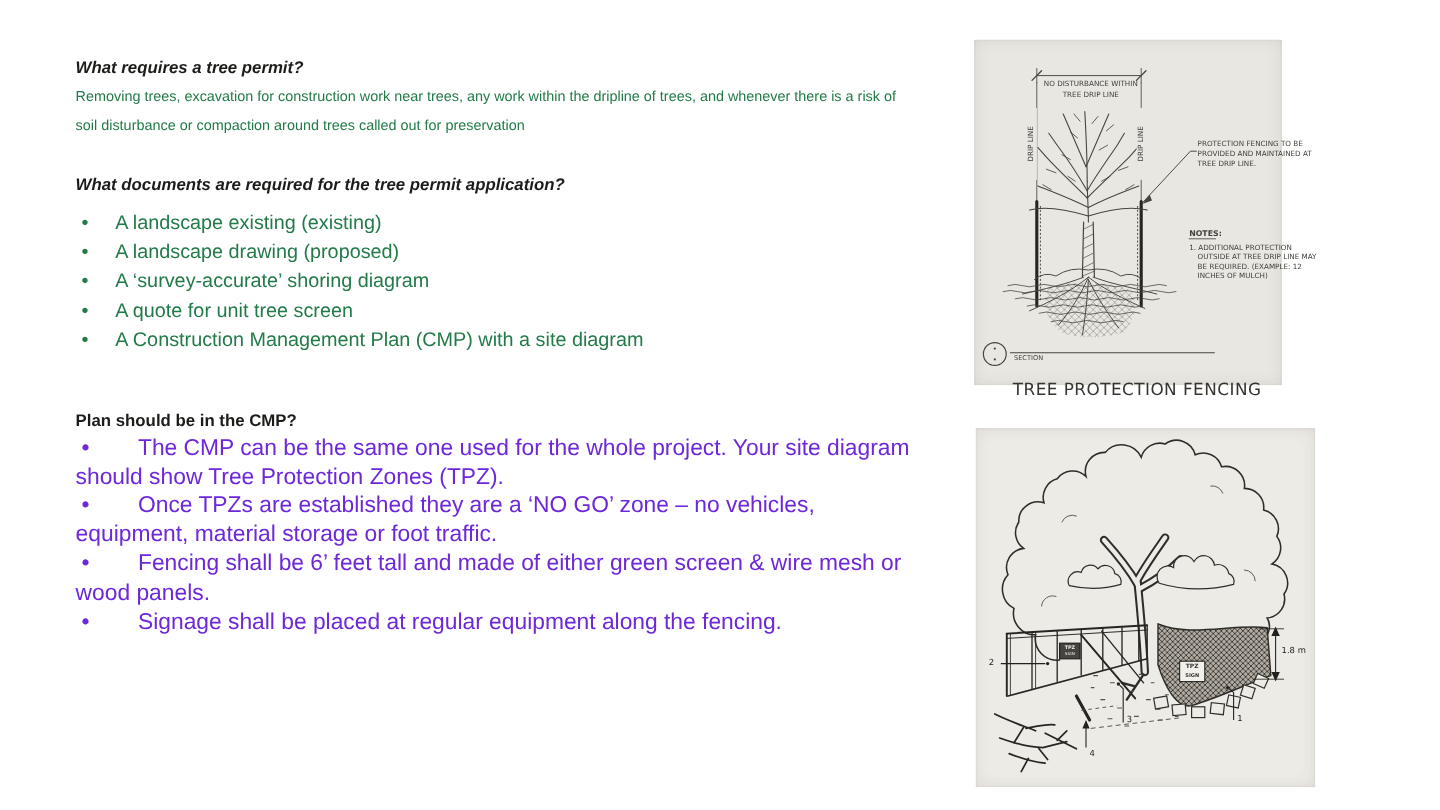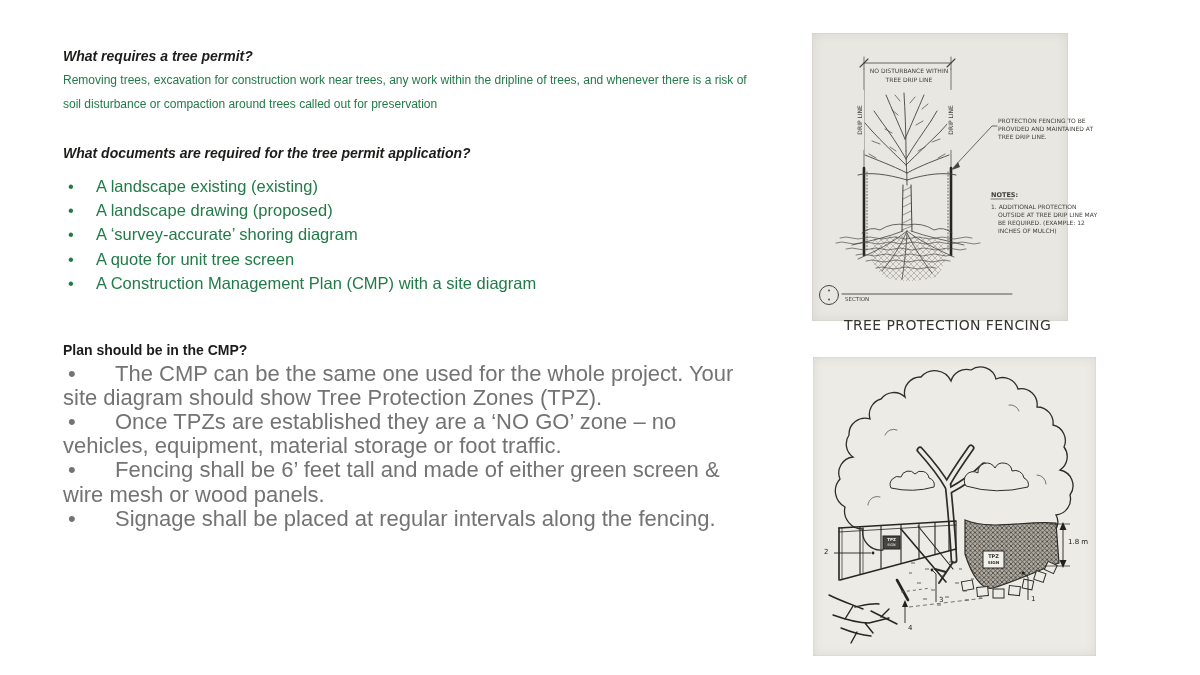--- a/index.html
+++ b/index.html
@@ -11,21 +11,21 @@
   .textcol { position:absolute; left:63px; top:44px; width:702px; color:#1c1c1a; }
   .qhead { font-size:14px; font-weight:bold; font-style:italic; line-height:24px; margin:0; color:#1c1c1a; }
   .qhead.noitalic { font-style:normal; }
   .greenp { font-size:12px; line-height:24.3px; margin:0; color:#217a47; }
   .h-gap1 { margin-top:14px; }
   .h-gap2 { margin-top:24px; }
   .doclist { list-style:none; margin:9px 0 0 0; padding:0; color:#217a47; font-size:16.5px; line-height:24.4px; }
   .doclist li { position:relative; padding-left:33px; }
   .doclist .b { position:absolute; left:5px; top:0; }
   .h-gap3 { margin-top:42px; }
-  .cmplist { margin:0; color:#737373; font-size:22px; line-height:24.2px; }
+  .cmplist { margin:0; color:#6d28d9; font-size:19px; line-height:24.2px; }
   .cmplist p { margin:0; }
   .cmplist .b2 { display:inline-block; width:52px; padding-left:5px; box-sizing:border-box; }
 
   
   .fig { position:absolute; box-shadow: inset 0 0 12px rgba(70,62,40,0.10), inset 0 0 2px rgba(70,62,40,0.14); }
   .fig svg { position:absolute; left:0; top:0; }
   #fig1 { left:812px; top:33px;  width:256px; height:288px; background:#e9e7e2; }
   #fig2 { left:813px; top:357px; width:283px; height:299px; background:#edebe6; }
 
   .arch { position:absolute; font-family:"DejaVu Sans", sans-serif; color:#3f3e3a; line-height:1.3; }
@@ -66,21 +66,21 @@
       <li><span class="b">•</span><span>A ‘survey-accurate’ shoring diagram</span></li>
       <li><span class="b">•</span><span>A quote for unit tree screen</span></li>
       <li><span class="b">•</span><span>A Construction Management Plan (CMP) with a site diagram</span></li>
     </ul>
 
     <p class="qhead noitalic h-gap3">Plan should be in the CMP?</p>
     <div class="cmplist">
       <p><span class="b2">•</span><span>The CMP can be the same one used for the whole project. Your site diagram should show Tree Protection Zones (TPZ).</span></p>
       <p><span class="b2">•</span><span>Once TPZs are established they are a ‘NO GO’ zone – no vehicles, equipment, material storage or foot traffic.</span></p>
       <p><span class="b2">•</span><span>Fencing shall be 6’ feet tall and made of either green screen &amp; wire mesh or wood panels.</span></p>
-      <p><span class="b2">•</span><span>Signage shall be placed at regular intervals along the fencing.</span></p>
+      <p><span class="b2">•</span><span>Signage shall be placed at regular equipment along the fencing.</span></p>
     </div>
   </div>
 
   <div class="fig" id="fig1">
     <svg width="283" height="288" viewBox="0 0 283 288" aria-hidden="true">
       <defs>
         <pattern id="bw1" width="6" height="6" patternUnits="userSpaceOnUse">
           <path d="M0,0 L6,6 M6,0 L0,6" stroke="#9b9890" stroke-width="0.6"></path>
         </pattern>
       </defs>

